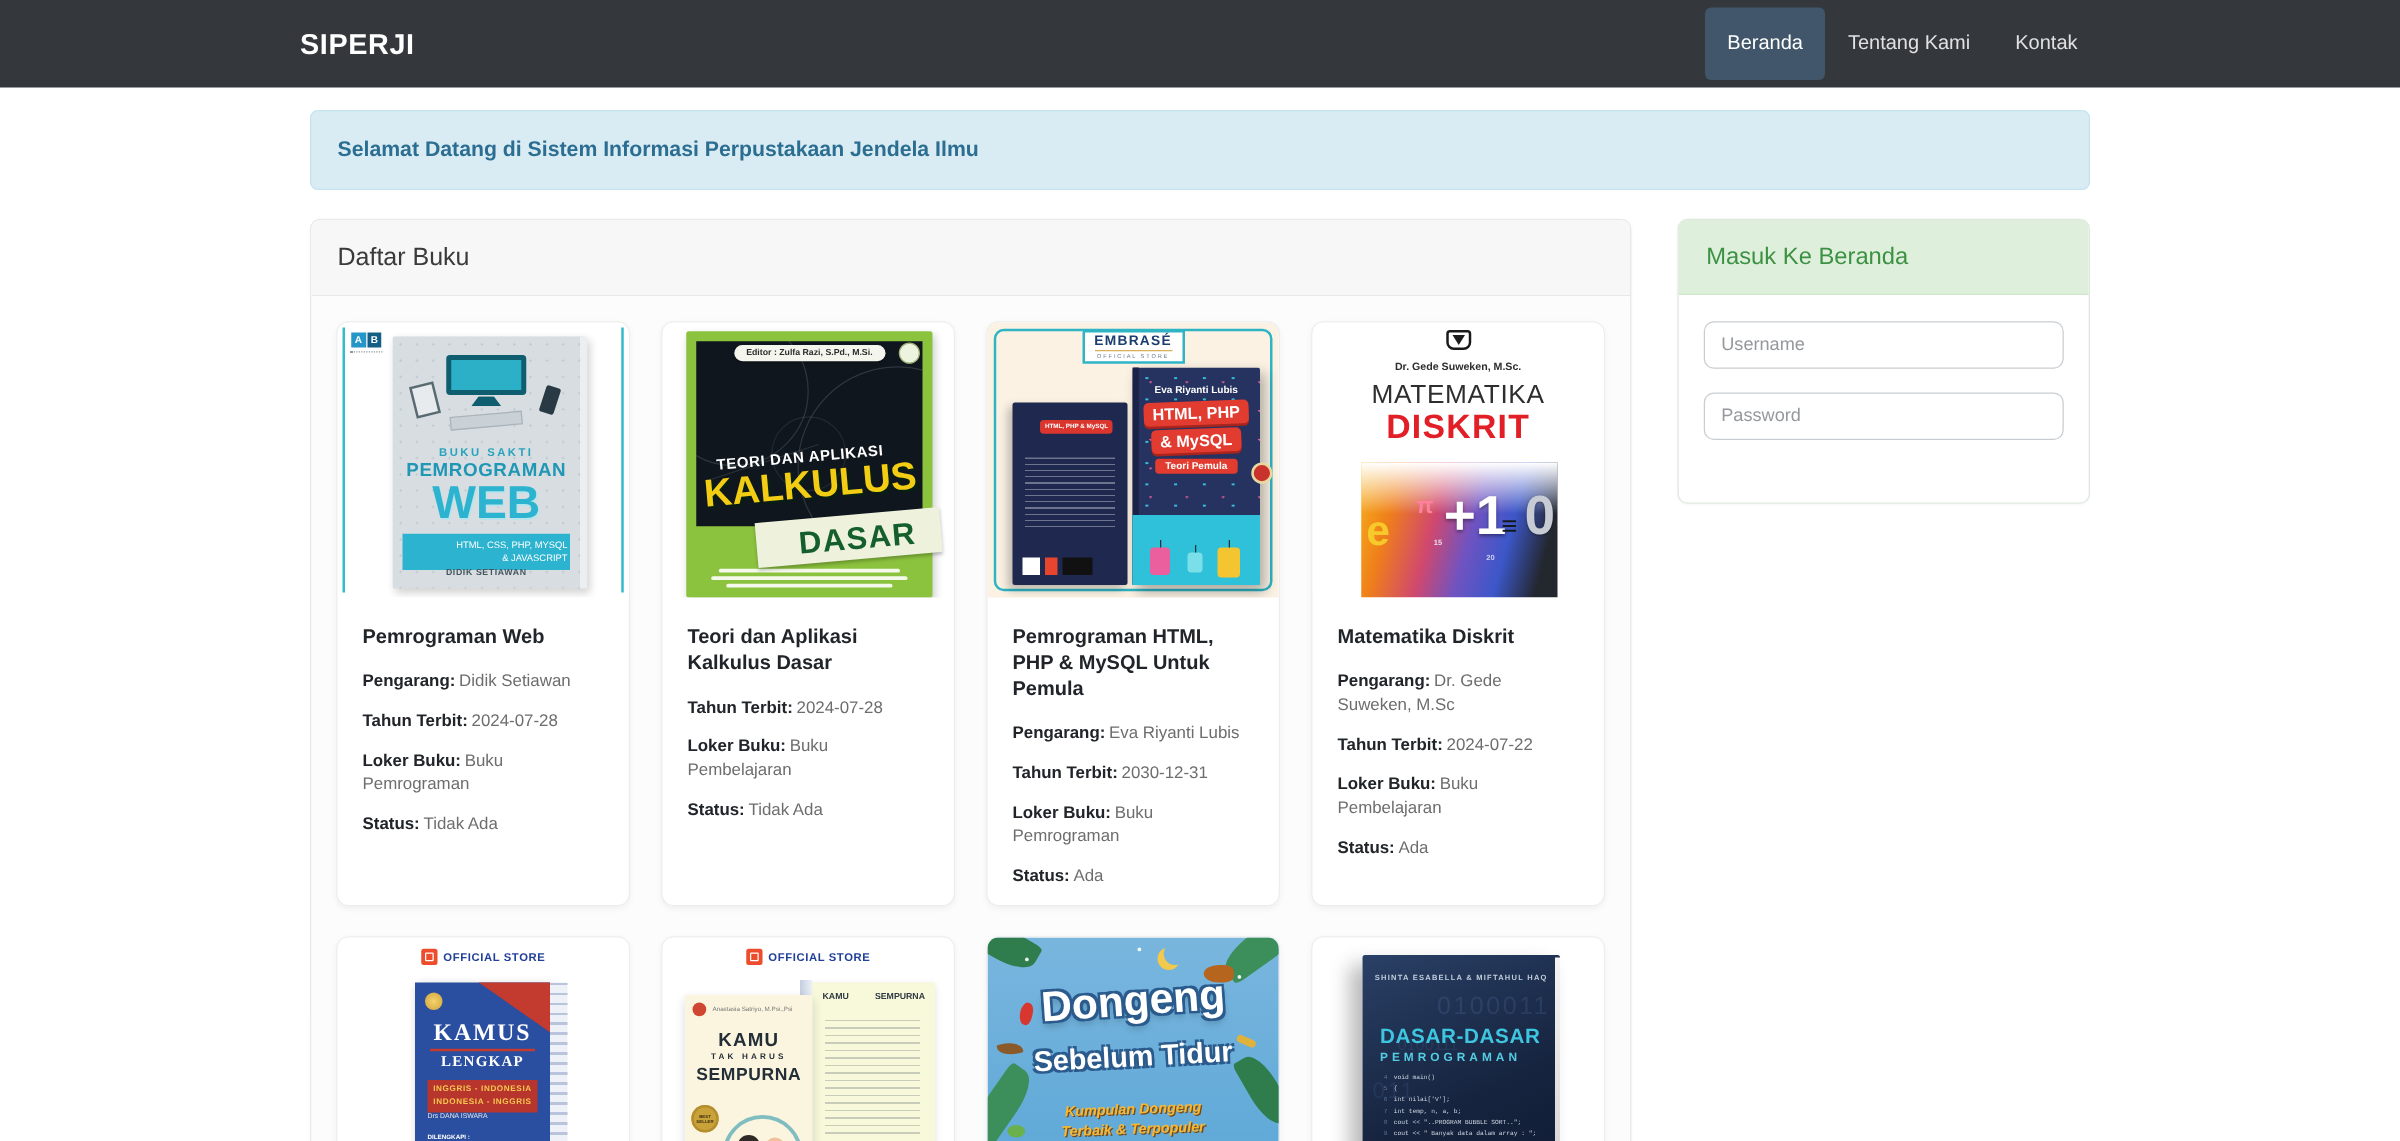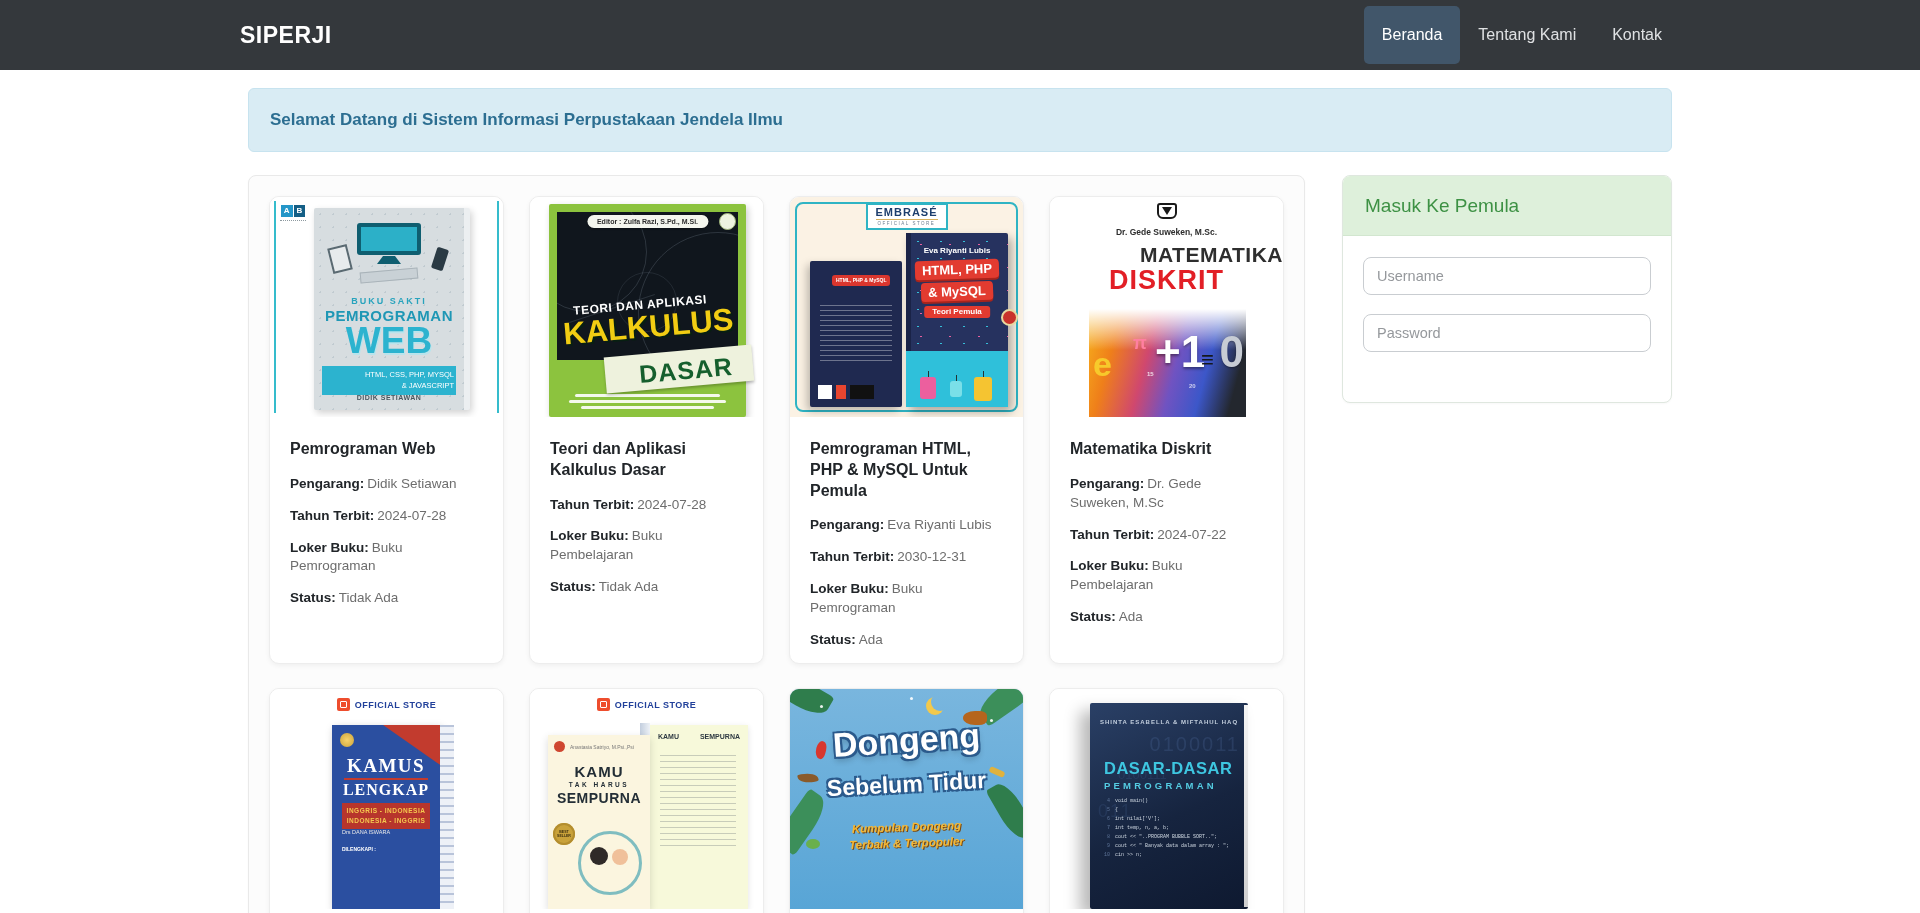--- a/index.html
+++ b/index.html
@@ -92,21 +92,21 @@
   .cv3 .rob{position:absolute;border-radius:3px}
   .cv3 .rob:after{content:"";position:absolute;top:-6px;left:50%;width:1px;height:6px;background:#233}
   .cv3 .ro1{bottom:8px;left:14px;width:16px;height:22px;background:#ec5f9e}
   .cv3 .ro2{bottom:6px;right:16px;width:18px;height:24px;background:#f5c431}
   .cv3 .ro3{bottom:10px;left:44px;width:12px;height:16px;background:#7adfe8}
   .cv3 .stick{position:absolute;right:5px;top:112px;width:17px;height:17px;border-radius:50%;background:#c9332b;border:2px solid #e8d9a0;z-index:3}
   
   .cv4 .shield{position:absolute;top:6px;left:50%;transform:translateX(-50%);width:20px;height:16px;border:2px solid #1a1a1a;border-radius:3px 3px 6px 6px}
   .cv4 .shield i{position:absolute;left:50%;top:2px;transform:translateX(-50%);width:0;height:0;border-left:5px solid transparent;border-right:5px solid transparent;border-top:8px solid #1a1a1a}
   .cv4 .auth{position:absolute;top:30px;width:100%;text-align:center;font-size:8.5px;font-weight:700;color:#2d2d2d}
-  .cv4 .t1{position:absolute;top:46px;width:100%;text-align:right;font-weight:700;font-size:21px;color:#2e2e2e;letter-spacing:.5px}
+  .cv4 .t1{position:absolute;top:46px;width:100%;text-align:center;font-weight:400;font-size:21px;color:#2e2e2e;letter-spacing:.5px}
   .cv4 .t2{position:absolute;top:68px;width:100%;text-align:center;font-weight:800;font-size:27px;color:#e21f26;letter-spacing:1px}
   .cv4 .collage{position:absolute;left:39px;width:157px;top:112px;height:108px;background:linear-gradient(105deg,#f7b21c 0%,#ef7f1a 18%,#d0486e 38%,#7053c1 55%,#3c57c9 72%,#23272e 90%)}
   .cv4 .collage:before{content:"";position:absolute;inset:0;background:linear-gradient(#fff,rgba(255,255,255,0) 38%)}
   .cv4 .g{position:absolute;font-weight:800}
   .cv4 .ge{left:4px;top:36px;font-size:34px;color:#f8d12d;opacity:.9}
   .cv4 .gp{left:44px;top:24px;font-size:18px;color:#ff7fa0}
   .cv4 .g1{left:66px;top:18px;font-size:44px;color:#fff;text-shadow:0 2px 3px rgba(0,0,0,.4)}
   .cv4 .gq{left:112px;top:38px;font-size:22px;color:#15181c}
   .cv4 .g0{right:2px;top:18px;font-size:44px;color:#c7ccd4;text-shadow:0 1px 2px rgba(0,0,0,.35)}
   .cv4 .n1{left:58px;top:62px;font-size:6px;color:rgba(255,255,255,.8);font-weight:700}
@@ -115,21 +115,21 @@
   .store{position:absolute;top:9px;width:100%;display:flex;justify-content:center;align-items:center;gap:5px}
   .store .shp{width:13px;height:13px;background:#ee4d2d;border-radius:2px;position:relative}
   .store .shp:after{content:"";position:absolute;inset:3px;border:1px solid #fff;border-radius:1px}
   .store .st{font-size:9px;font-weight:800;color:#21409a;letter-spacing:.5px}
   
   .cv5 .book{position:absolute;left:62px;top:36px;width:108px;height:184px;background:#2b4fa0;overflow:hidden;box-shadow:2px 3px 8px rgba(0,0,0,.25)}
   .cv5 .corner{position:absolute;top:-16px;right:-36px;width:92px;height:44px;background:#c23b2e;transform:rotate(35deg)}
   .cv5 .crest{position:absolute;top:8px;left:8px;width:14px;height:14px;border-radius:50%;background:radial-gradient(#f7d36b,#caa23a)}
   .cv5 .t1{position:absolute;top:30px;width:100%;text-align:center;font-family:"Liberation Serif",serif;font-weight:700;font-size:19px;color:#fff;letter-spacing:1.5px}
   .cv5 .rule{position:absolute;top:53px;left:12px;right:12px;height:2px;background:#c23b2e}
-  .cv5 .t2{position:absolute;top:56px;width:100%;text-align:center;font-family:"Liberation Serif",serif;font-weight:700;font-size:16px;color:#fff;letter-spacing:1px}
+  .cv5 .t2{position:absolute;top:56px;width:100%;text-align:center;font-family:"Liberation Serif",serif;font-weight:700;font-size:12px;color:#fff;letter-spacing:1px}
   .cv5 .redbox{position:absolute;top:78px;left:10px;right:10px;background:#b7352c;padding:3px 2px;text-align:center}
   .cv5 .redbox div{font-size:6.5px;font-weight:700;color:#f5c84f;letter-spacing:.5px;line-height:1.5}
   .cv5 .auth{position:absolute;top:104px;left:10px;font-size:5.5px;color:#e8e8e8}
   .cv5 .extras{position:absolute;top:120px;left:10px;font-size:5px;font-weight:700;color:#fff;line-height:1.9}
   .cv5 .extras span{display:block}
   .cv5 .spn{position:absolute;left:170px;top:36px;width:14px;height:184px;background:#eef1f7;background-image:repeating-linear-gradient(180deg,#b9c4da 0 2px,transparent 2px 8px)}
   
   .cv6 .back{position:absolute;left:118px;top:36px;width:100px;height:184px;background:#f7f9da;box-shadow:0 2px 6px rgba(0,0,0,.12)}
   .cv6 .bk1{position:absolute;top:8px;left:10px;font-size:7px;font-weight:800;color:#2f3a42}
   .cv6 .bk2{position:absolute;top:8px;right:8px;font-size:7px;font-weight:800;color:#2f3a42}
@@ -190,20 +190,21 @@
     </nav>
   </div>
 </header>
 
 <div class="container">
   <div class="alert">Selamat Datang di Sistem Informasi Perpustakaan Jendela Ilmu</div>
 
   <div class="main-row">
 
     <section class="panel-books">
+      <div class="hd">Daftar Buku</div>
       <div class="bd">
 
         <article class="bcard">
           <div class="cover cv1">
             <i class="edge l"></i>
             <i class="edge r"></i>
             <div class="ablogo">
               <div class="ab">
                   <span>A</span>
                   <span>B</span>
@@ -416,20 +417,20 @@
               <div class="t2">PEMROGRAMAN</div>
               <div class="code"><div><span class="ln">4</span>void main()</div><div><span class="ln">5</span>{</div><div><span class="ln">6</span>int nilai['V'];</div><div><span class="ln">7</span>int temp, n, a, b;</div><div><span class="ln">8</span>cout &lt;&lt; "..PROGRAM BUBBLE SORT..";</div><div><span class="ln">9</span>cout &lt;&lt; " Banyak data dalam array : ";</div><div><span class="ln">10</span>cin &gt;&gt; n;</div></div>
             </div>
           </div>
         </article>
 
       </div>
     </section>
 
     <aside class="panel-login">
-      <div class="hd">Masuk Ke Pemula</div>
+      <div class="hd">Masuk Ke Beranda</div>
       <div class="bd">
         <input type="text" placeholder="Username" style="">
         <input type="password" placeholder="Password" style="">
       </div>
     </aside>
   </div>
 </div>
 
 </body></html>

